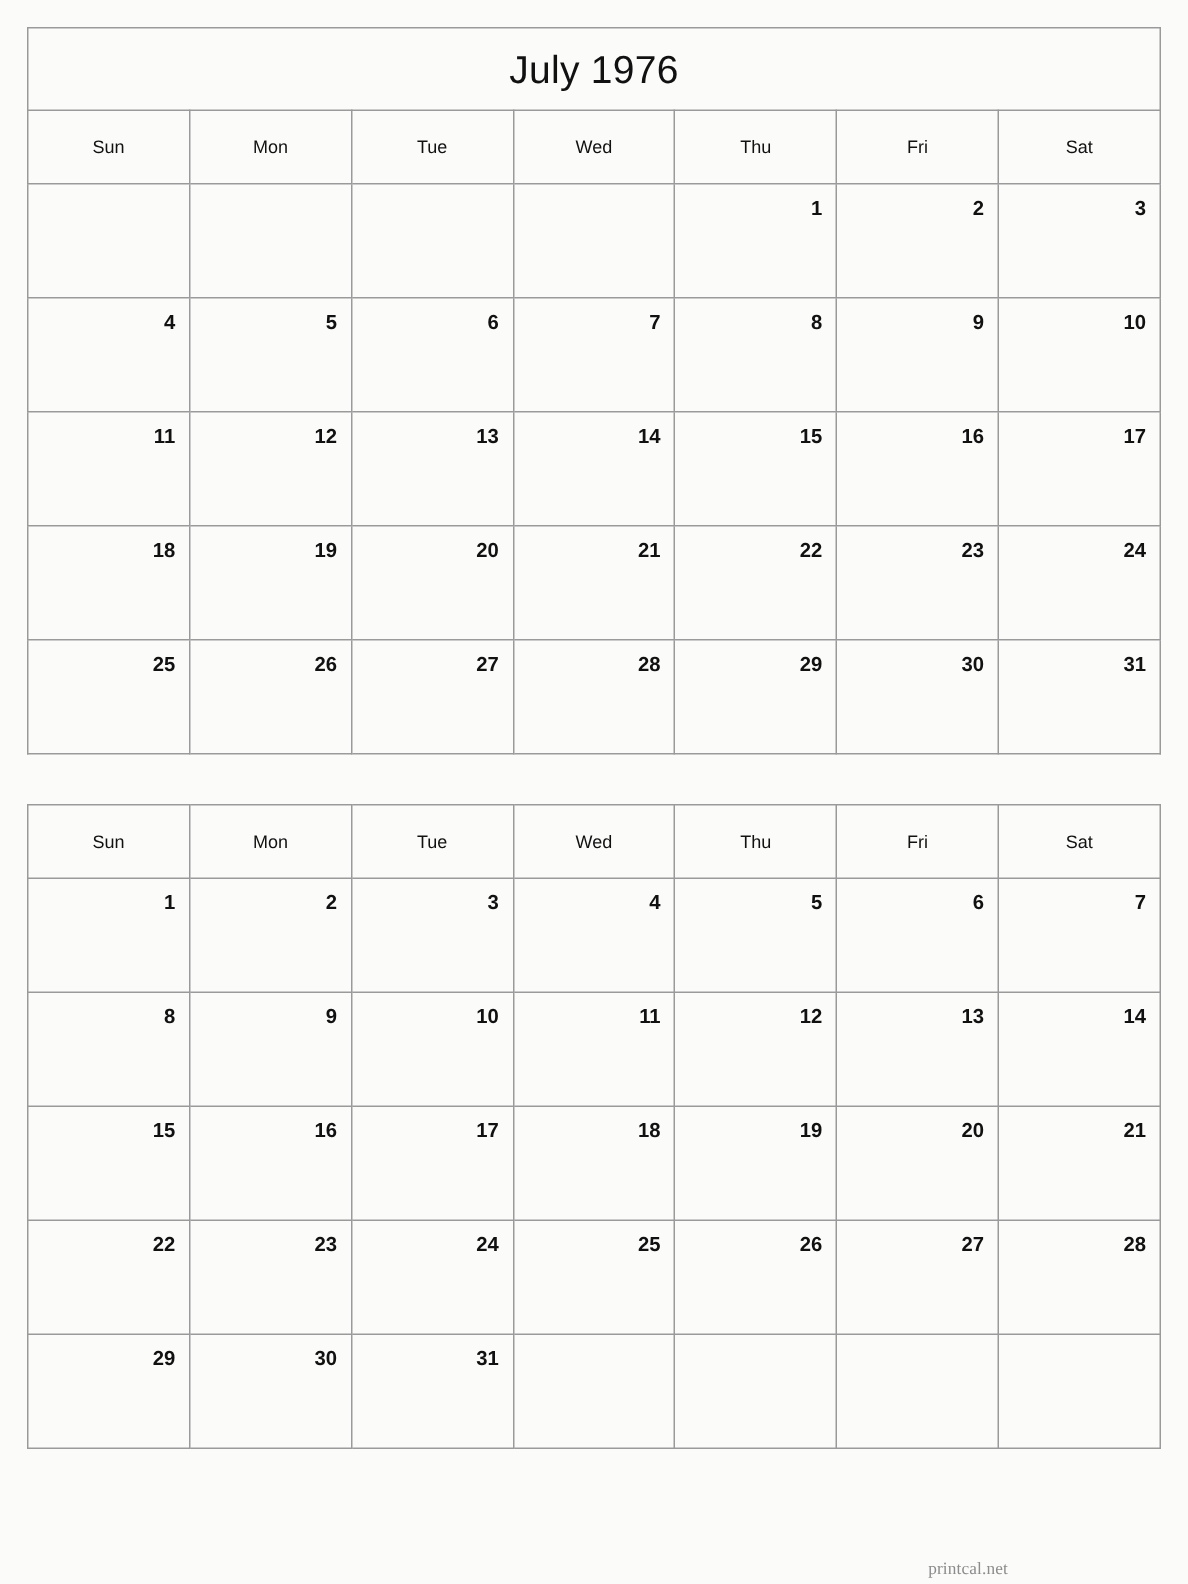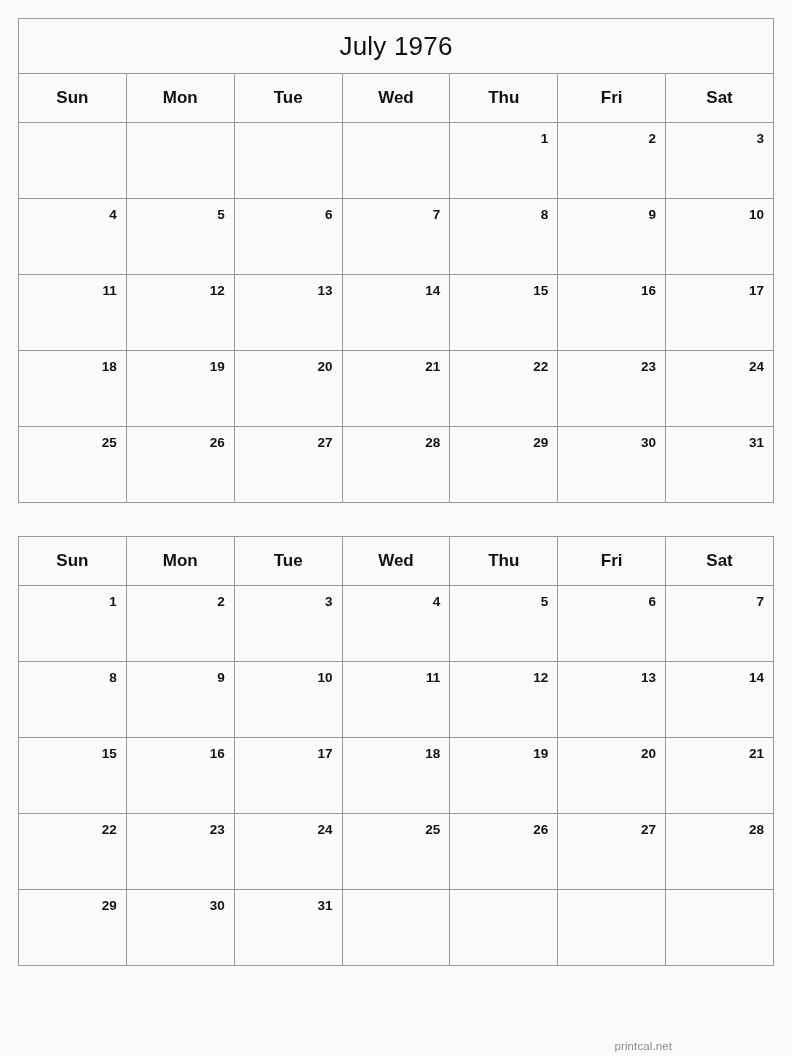--- a/index.html
+++ b/index.html
@@ -55,22 +55,22 @@
     letter-spacing: 0.2px;
     border-left: none;
     border-right: none;
     border-top: none;
   }
 
   .dow {
     height: 48px;
     text-align: center;
     vertical-align: middle;
-    font-size: 17px;
-    font-weight: bold;
+    font-size: 12px;
+    font-weight: normal;
     color: #111111;
   }
 
   .daycell {
     height: 75px;
     vertical-align: top;
     text-align: right;
     font-size: 13.5px;
     font-weight: bold;
     color: #111111;
@@ -85,21 +85,21 @@
   .daycell.empty .daynum {
     visibility: hidden;
   }
 
   .footer {
     position: absolute;
     right: 18px;
     bottom: 4px;
     font-size: 11.5px;
     color: #8c8c8c;
-    font-family: Liberation Sans, sans-serif;
+    font-family: Liberation Serif, serif;
     letter-spacing: 0.1px;
   }
 </style>
 </head>
 <body>
 
 <div class="page">
   <div id="calendars-root">
       <table class="calendar">
         <thead>

